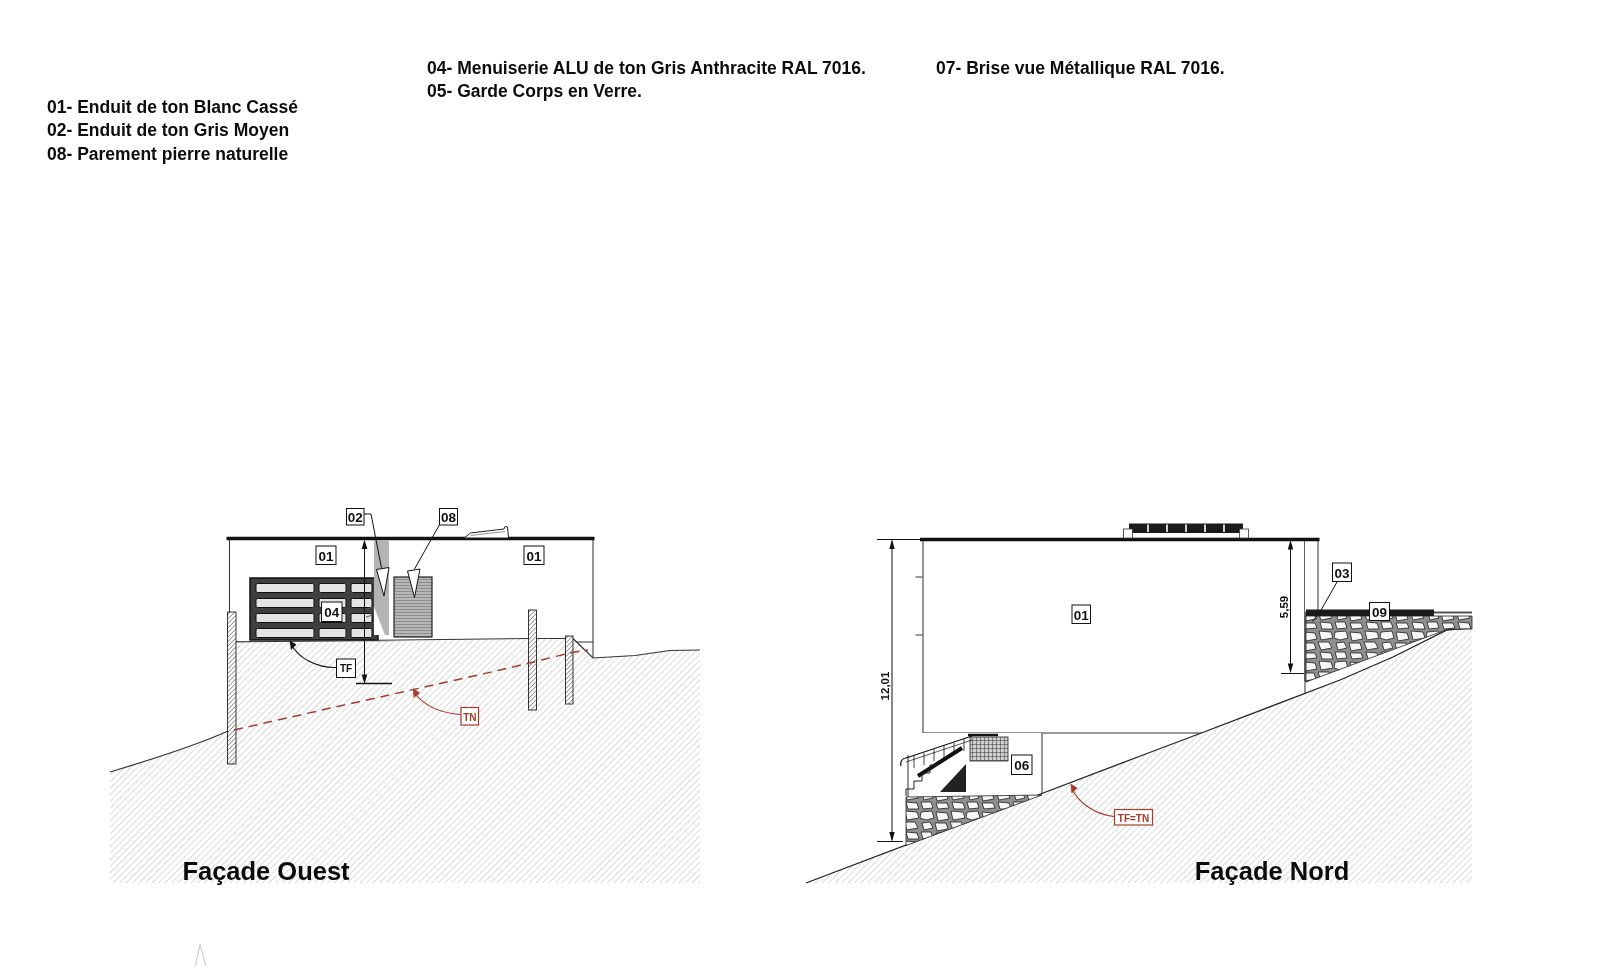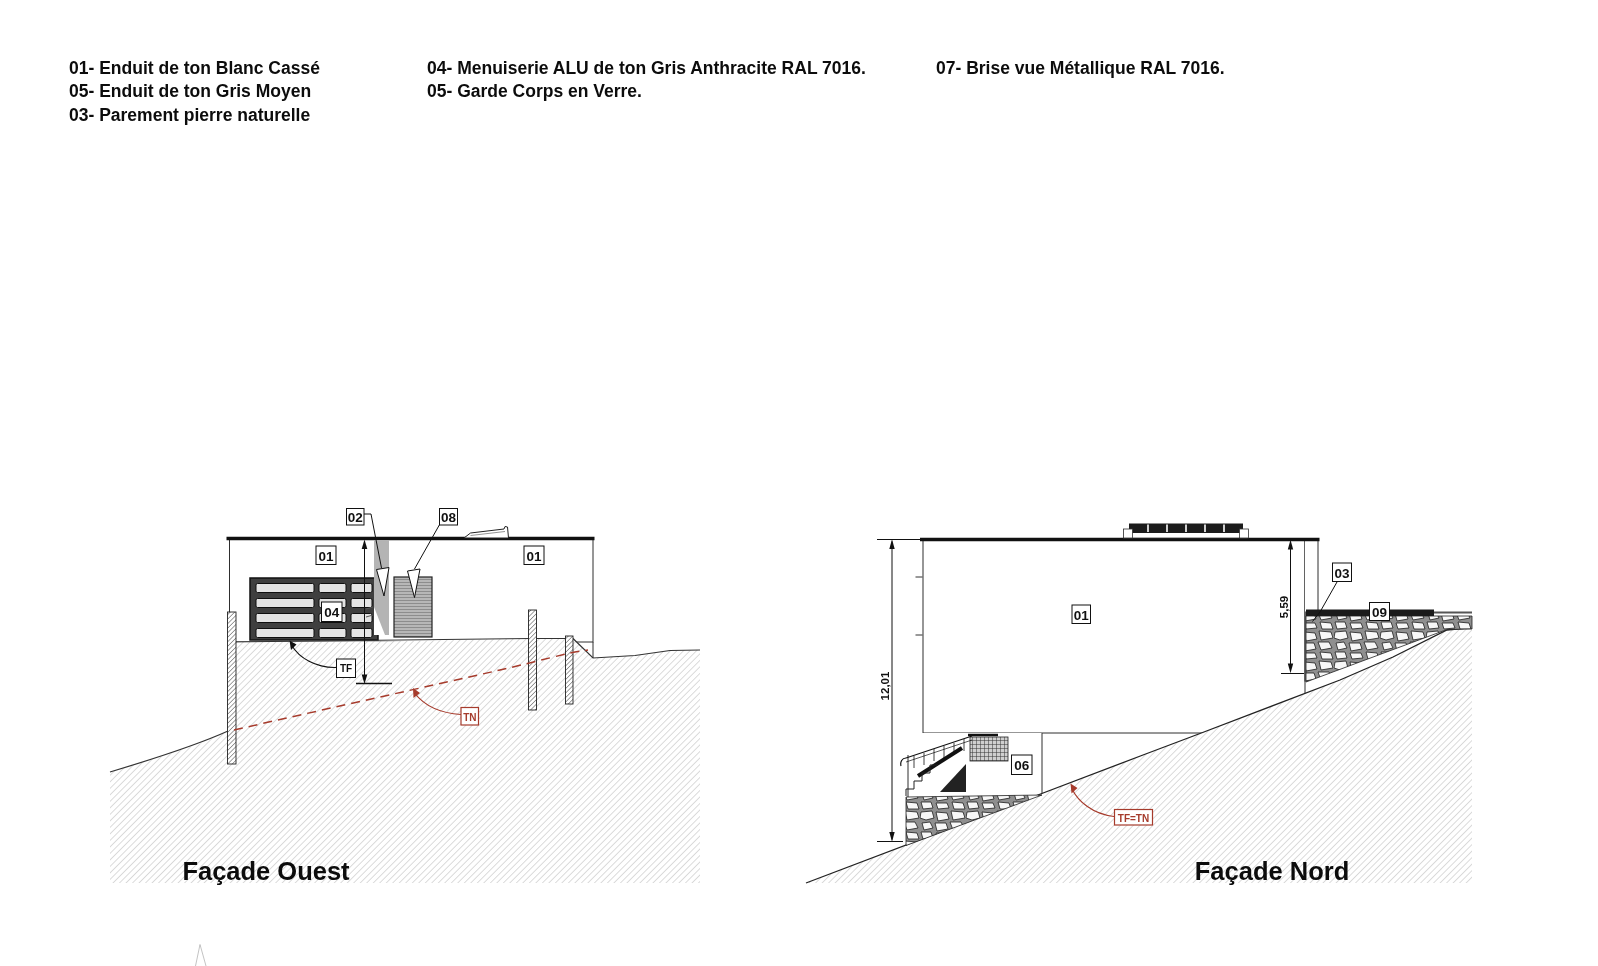--- a/index.html
+++ b/index.html
@@ -1,37 +1,37 @@
 <!DOCTYPE html>
 <html><head>
 <meta charset="utf-8">
 <style>
   html,body{margin:0;padding:0;background:#ffffff;}
   .canvas{position:relative;width:1598px;height:966px;background:#fff;overflow:hidden;
           font-family:"Liberation Sans",sans-serif;}
   .legend-col{position:absolute;top:57px;font-weight:bold;font-size:17.5px;line-height:23.4px;
               color:#0c0c0c;white-space:nowrap;}
-  .legend-col.c1{left:69px;} .legend-col.c2{left:427px;} .legend-col.c3{left:936px;}
+  .legend-col.c1{left:47px;margin-top:39px;} .legend-col.c2{left:427px;} .legend-col.c3{left:936px;}
   svg{position:absolute;left:0;top:0;}
   svg text{font-family:"Liberation Sans",sans-serif;}
   .tagtxt{font-size:13.5px;font-weight:bold;fill:#111;}
   .smalltag{font-size:10px;font-weight:bold;fill:#111;}
   .redtag{font-size:10px;font-weight:bold;fill:#A63B2C;}
   .dimtxt{font-size:11.5px;font-weight:bold;fill:#111;}
   .facadetitle{font-size:25.5px;font-weight:bold;fill:#0c0c0c;}
 </style>
 </head>
 <body>
 
 <div class="canvas">
 
   <div class="legend-col c1">
     <div>01- Enduit de ton Blanc Cassé</div>
-    <div>05- Enduit de ton Gris Moyen</div>
-    <div>03- Parement pierre naturelle</div>
+    <div>02- Enduit de ton Gris Moyen</div>
+    <div>08- Parement pierre naturelle</div>
   </div>
   <div class="legend-col c2">
     <div>04- Menuiserie ALU de ton Gris Anthracite RAL 7016.</div>
     <div>05- Garde Corps en Verre.</div>
   </div>
   <div class="legend-col c3">
     <div>07- Brise vue Métallique RAL 7016.</div>
   </div>
 
   <svg width="1598" height="966" viewBox="0 0 1598 966">

